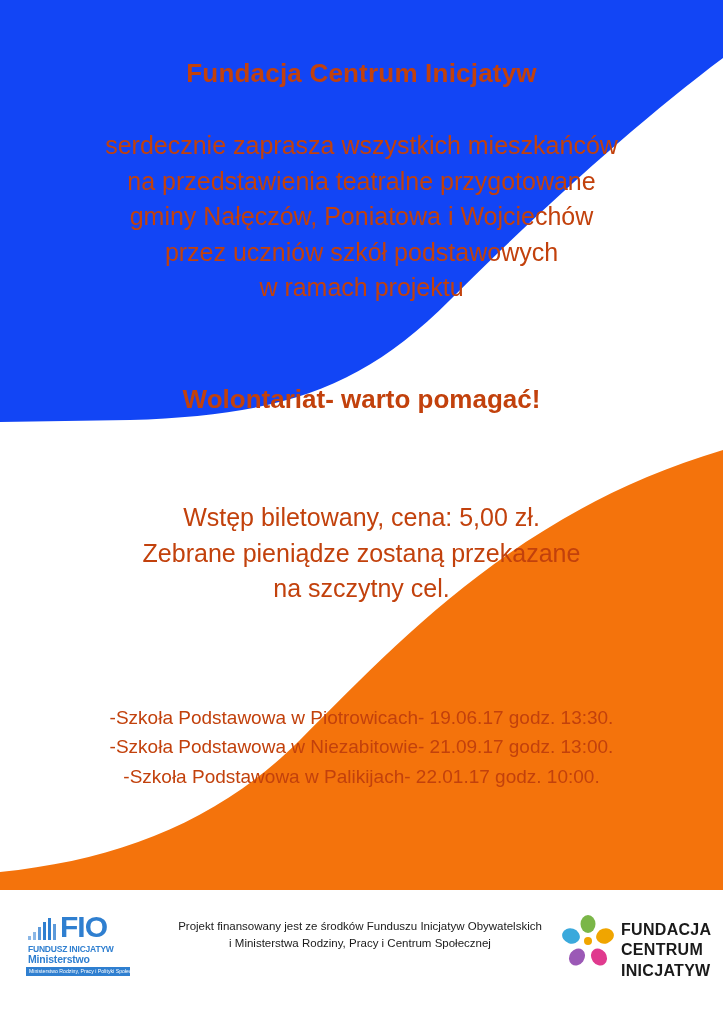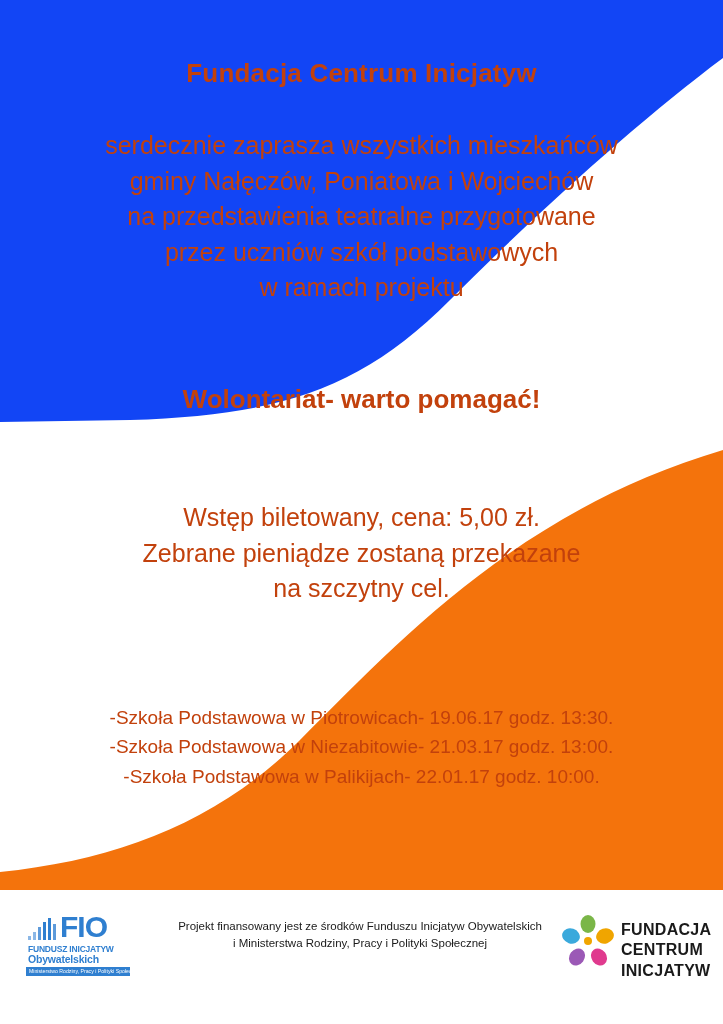--- a/index.html
+++ b/index.html
@@ -201,64 +201,64 @@
   <div class="shape-orange">
     <svg viewBox="0 0 723 450" preserveAspectRatio="none" aria-hidden="true">
       <path d="M723,10 L723,450 L0,450 L0,432 C120,420 220,380 300,300 C400,200 520,70 723,10 Z" fill="#f4730c"></path>
     </svg>
   </div>
 
   <div class="txt org-name">Fundacja Centrum Inicjatyw</div>
 
   <div class="txt invite">
     <div>serdecznie zaprasza wszystkich mieszkańców</div>
+    <div>na przedstawienia teatralne przygotowane</div>
     <div>gminy Nałęczów, Poniatowa i Wojciechów</div>
-    <div>na przedstawienia teatralne przygotowane</div>
     <div>przez uczniów szkół podstawowych</div>
     <div>w ramach projektu</div>
   </div>
 
   <div class="txt project-title">Wolontariat- warto pomagać!</div>
 
   <div class="txt ticket-info">
     <div>Wstęp biletowany, cena: 5,00 zł.</div>
     <div>Zebrane pieniądze zostaną przekazane</div>
     <div>na szczytny cel.</div>
   </div>
 
   <div class="txt schedule">
     <span class="line">-Szkoła Podstawowa w Piotrowicach- 19.06.17 godz. 13:30.</span>
-    <span class="line">-Szkoła Podstawowa w Niezabitowie- 21.03.17 godz. 13:00.</span>
+    <span class="line">-Szkoła Podstawowa w Niezabitowie- 21.09.17 godz. 13:00.</span>
     <span class="line">-Szkoła Podstawowa w Palikijach- 22.01.17 godz. 10:00.</span>
   </div>
 
   <div class="footer">
 
     <div class="fio-logo">
       <div class="fio-dots">
         <svg viewBox="0 0 30 24" aria-hidden="true">
           <rect x="0" y="18" width="3" height="4" fill="#8bb7e6"></rect>
           <rect x="5" y="14" width="3" height="8" fill="#8bb7e6"></rect>
           <rect x="10" y="9" width="3" height="13" fill="#5d9ada"></rect>
           <rect x="15" y="4" width="3" height="18" fill="#2f7fd0"></rect>
           <rect x="20" y="0" width="3" height="22" fill="#2f7fd0"></rect>
           <rect x="25" y="6" width="3" height="16" fill="#5d9ada"></rect>
         </svg>
       </div>
       <div class="fio-word">FIO</div>
       <div class="fio-sub1">FUNDUSZ INICJATYW</div>
-      <div class="fio-sub2">Obywatelskich</div>
+      <div class="fio-sub2">Ministerstwo</div>
       <div class="fio-bar">
         <span>Ministerstwo Rodziny, Pracy i Polityki Społecznej</span>
       </div>
     </div>
 
     <div class="footer-text">
       <div>Projekt finansowany jest ze środków Funduszu Inicjatyw Obywatelskich</div>
-      <div>i Ministerstwa Rodziny, Pracy i Polityki Społecznej</div>
+      <div>i Ministerstwa Rodziny, Pracy i Centrum Społecznej</div>
     </div>
 
     <div class="fci-logo">
       <div class="fci-mark">
         <svg viewBox="0 0 54 54" aria-hidden="true">
           <ellipse cx="27" cy="10" rx="7.5" ry="9" fill="#7ab648"></ellipse>
           <ellipse cx="44" cy="22" rx="7.5" ry="9" transform="rotate(72 44 22)" fill="#f0a500"></ellipse>
           <ellipse cx="38" cy="43" rx="7.5" ry="9" transform="rotate(144 38 43)" fill="#e03a8e"></ellipse>
           <ellipse cx="16" cy="43" rx="7.5" ry="9" transform="rotate(216 16 43)" fill="#9b59b6"></ellipse>
           <ellipse cx="10" cy="22" rx="7.5" ry="9" transform="rotate(288 10 22)" fill="#3aa9dc"></ellipse>

